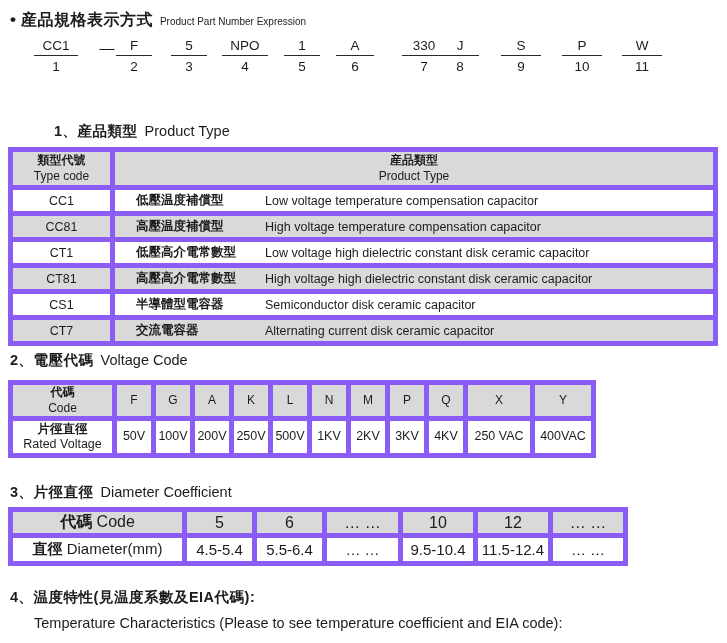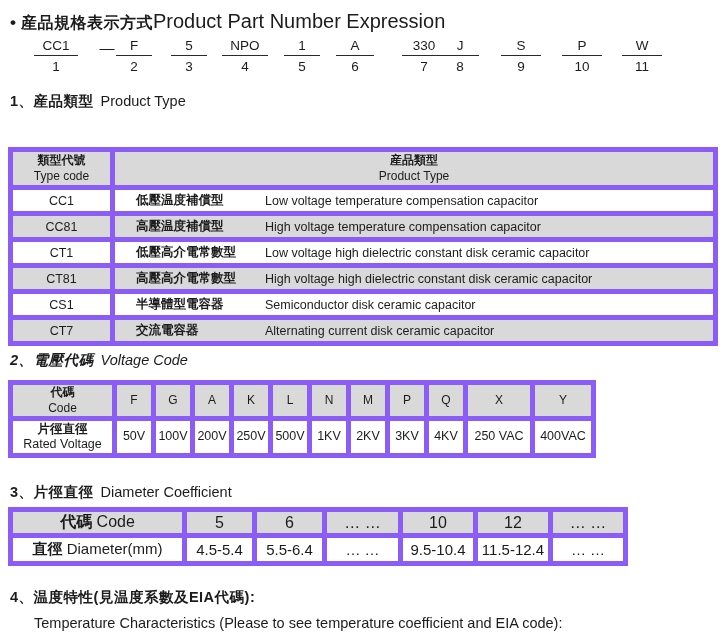--- a/index.html
+++ b/index.html
@@ -16,21 +16,21 @@
   }
 
   
   .title-row {
     position:absolute; left:10px; top:10px;
     display:flex; align-items:baseline;
     white-space:nowrap;
   }
   .title-bullet { font-size:17px; margin-right:5px; font-weight:bold; }
   .title-cn { font-size:16px; font-weight:bold; letter-spacing:0.5px; }
-  .title-en { font-size:20px; }
+  .title-en { font-size:10px; margin-left:7px; }
 
   
   .pn-area { position:absolute; left:0; top:38px; width:727px; height:42px; }
   .pn-seg { position:absolute; top:0; text-align:center; }
   .pn-val {
     font-size:13.5px; line-height:16px; padding-bottom:1px;
     border-bottom:1.5px solid #2a2a2a;
   }
   .pn-num { font-size:13.5px; line-height:16px; padding-top:3px; }
   .pn-dash { position:absolute; top:1px; font-size:15px; }
@@ -47,22 +47,22 @@
   .seg-10 { left:562px; width:40px; }
   .seg-11 { left:622px; width:40px; }
 
   
   .sec-heading {
     position:absolute; left:10px;
     display:flex; align-items:baseline; white-space:nowrap;
   }
   .sec-cn { font-size:14.5px; font-weight:bold; letter-spacing:0.5px; }
   .sec-en { font-size:14.5px; margin-left:7px; }
-  .h1 { top:92px; }
-  .h2 { top:351px;font-style:italic; }
+  .h1 { top:122px;margin-left:44px; }
+  .h2 { top:351px; }
   .h3 { top:483px; }
   .h4 { top:588px; }
   .temp-line {
     position:absolute; left:34px; top:615px;
     font-size:14.5px; white-space:nowrap;
   }
 
   
   table {
     position:absolute;

